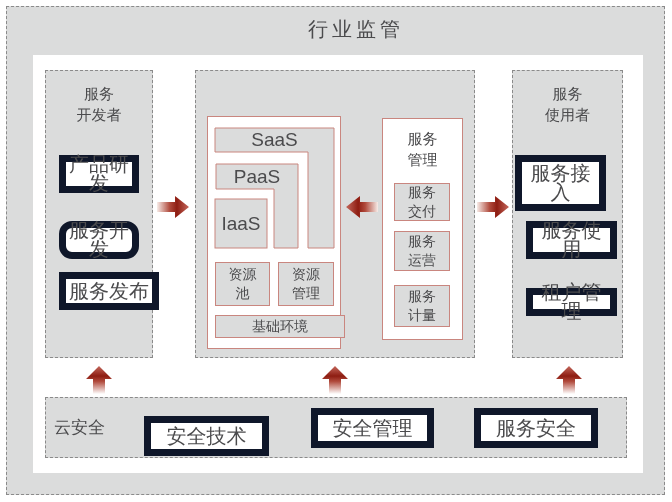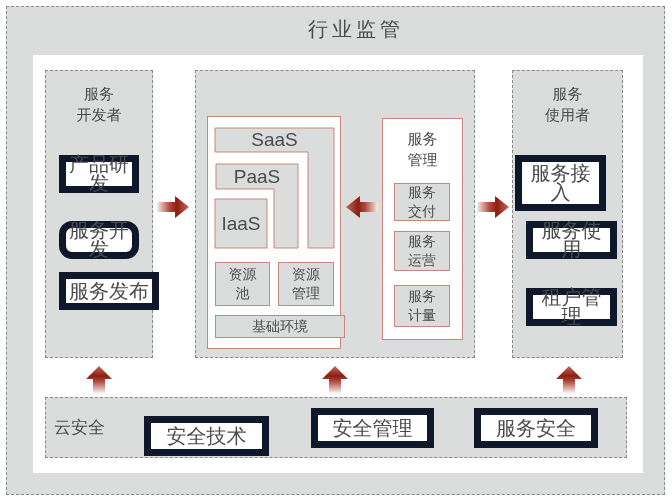--- a/index.html
+++ b/index.html
@@ -99,21 +99,21 @@
       <div class="abs gbox" style="left:11px;top:166px;width:56px;height:42px;">服务
 计量</div>
     </div>
   </div>
 
   <div class="abs dash-panel" style="left:512px;top:70px;width:111px;height:288px;">
     <div class="panel-title" style="top:12px;">服务
 使用者</div>
     <div class="abs rbox" style="left:2px;top:84px;width:91px;height:56px;">服务接入</div>
     <div class="abs rbox" style="left:13px;top:150px;width:91px;height:38px;">服务使用</div>
-    <div class="abs rbox" style="left:13px;top:217px;width:91px;height:38px;">租户管理</div>
+    <div class="abs rbox" style="left:13px;top:217px;width:91px;height:28px;">租户管理</div>
   </div>
 
   <div class="abs dash-panel" style="left:45px;top:397px;width:582px;height:61px;">
     <div class="abs seclabel" style="left:8px;top:0;height:59px;">云安全</div>
     <div class="abs rbox" style="left:98px;top:18px;width:125px;height:40px;">安全技术</div>
     <div class="abs rbox" style="left:265px;top:10px;width:123px;height:40px;">安全管理</div>
     <div class="abs rbox" style="left:428px;top:10px;width:124px;height:40px;">服务安全</div>
   </div>
 
   <div class="arrow arrow-right" style="left:157px;top:196px;"></div>

